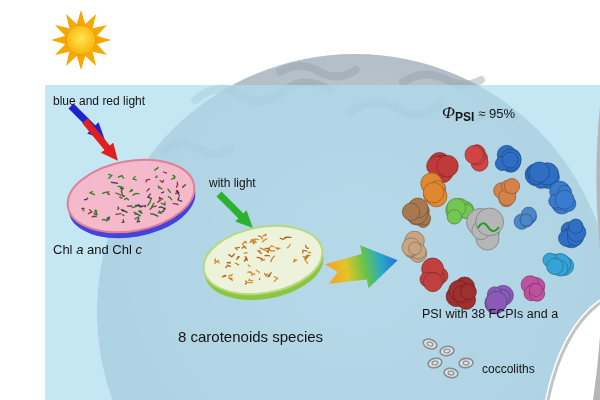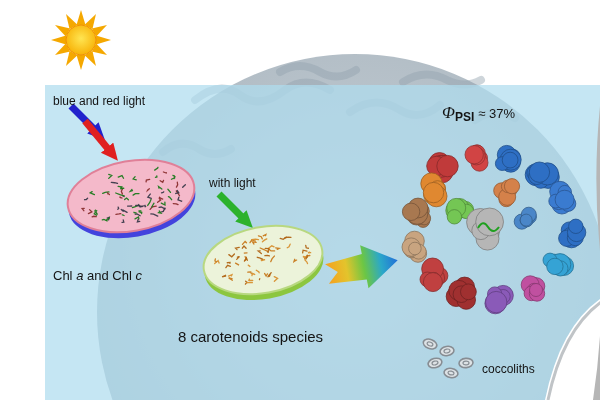--- a/index.html
+++ b/index.html
@@ -2,21 +2,21 @@
 <html><head>
 <meta charset="utf-8">
 <style>
   html,body{margin:0;padding:0;background:#fff;}
   .stage{position:relative;width:600px;height:400px;overflow:hidden;
          font-family:"Liberation Sans",sans-serif;background:#bef264;margin-left:45px;}
   .stage svg{position:absolute;left:0;top:0;}
   .label{position:absolute;color:#141414;font-size:12px;white-space:nowrap;}
   .lbl-bluered{left:8px;top:94px;}
   .lbl-green{left:164px;top:176px;}
-  .lbl-chl{left:8px;top:268px;font-size:13px;text-align:center;}
+  .lbl-chl{left:8px;top:242px;font-size:13px;text-align:center;}
   .lbl-chl i{font-style:italic;}
   .lbl-caro{left:133px;top:328px;font-size:15px;}
   .lbl-phi{left:397px;top:103px;font-size:13px;}
   .phi-sym{font-family:"Liberation Serif",serif;font-style:italic;font-size:17px;}
   .phi-sub{font-size:12px;font-weight:bold;vertical-align:-3px;}
   .phi-val{margin-left:4px;}
   .lbl-caption{left:352px;top:306px;width:186px;text-align:center;
                white-space:normal;font-size:12.5px;line-height:1.3;}
   .lbl-cocc{left:437px;top:362px;}
 </style>
@@ -442,19 +442,20 @@
   </svg>
 
   <div class="label lbl-bluered">blue and red light</div>
 
   <div class="label lbl-green">with light</div>
 
   <div class="label lbl-chl"><span>Chl </span><i>a</i><span> and Chl </span><i>c</i></div>
 
   <div class="label lbl-caro">8 carotenoids species</div>
 
-  <div class="label lbl-phi"><span class="phi-sym">Φ</span><sub class="phi-sub">PSI</sub><span class="phi-val">≈ 37%</span></div>
+  <div class="label lbl-phi"><span class="phi-sym">Φ</span><sub class="phi-sub">PSI</sub><span class="phi-val">≈ 95%</span></div>
 
   <div class="label lbl-caption">
+    <div>PSI with 38 FCPIs and a</div>
   </div>
 
   <div class="label lbl-cocc">coccoliths</div>
 </div>
 
 </body></html>

